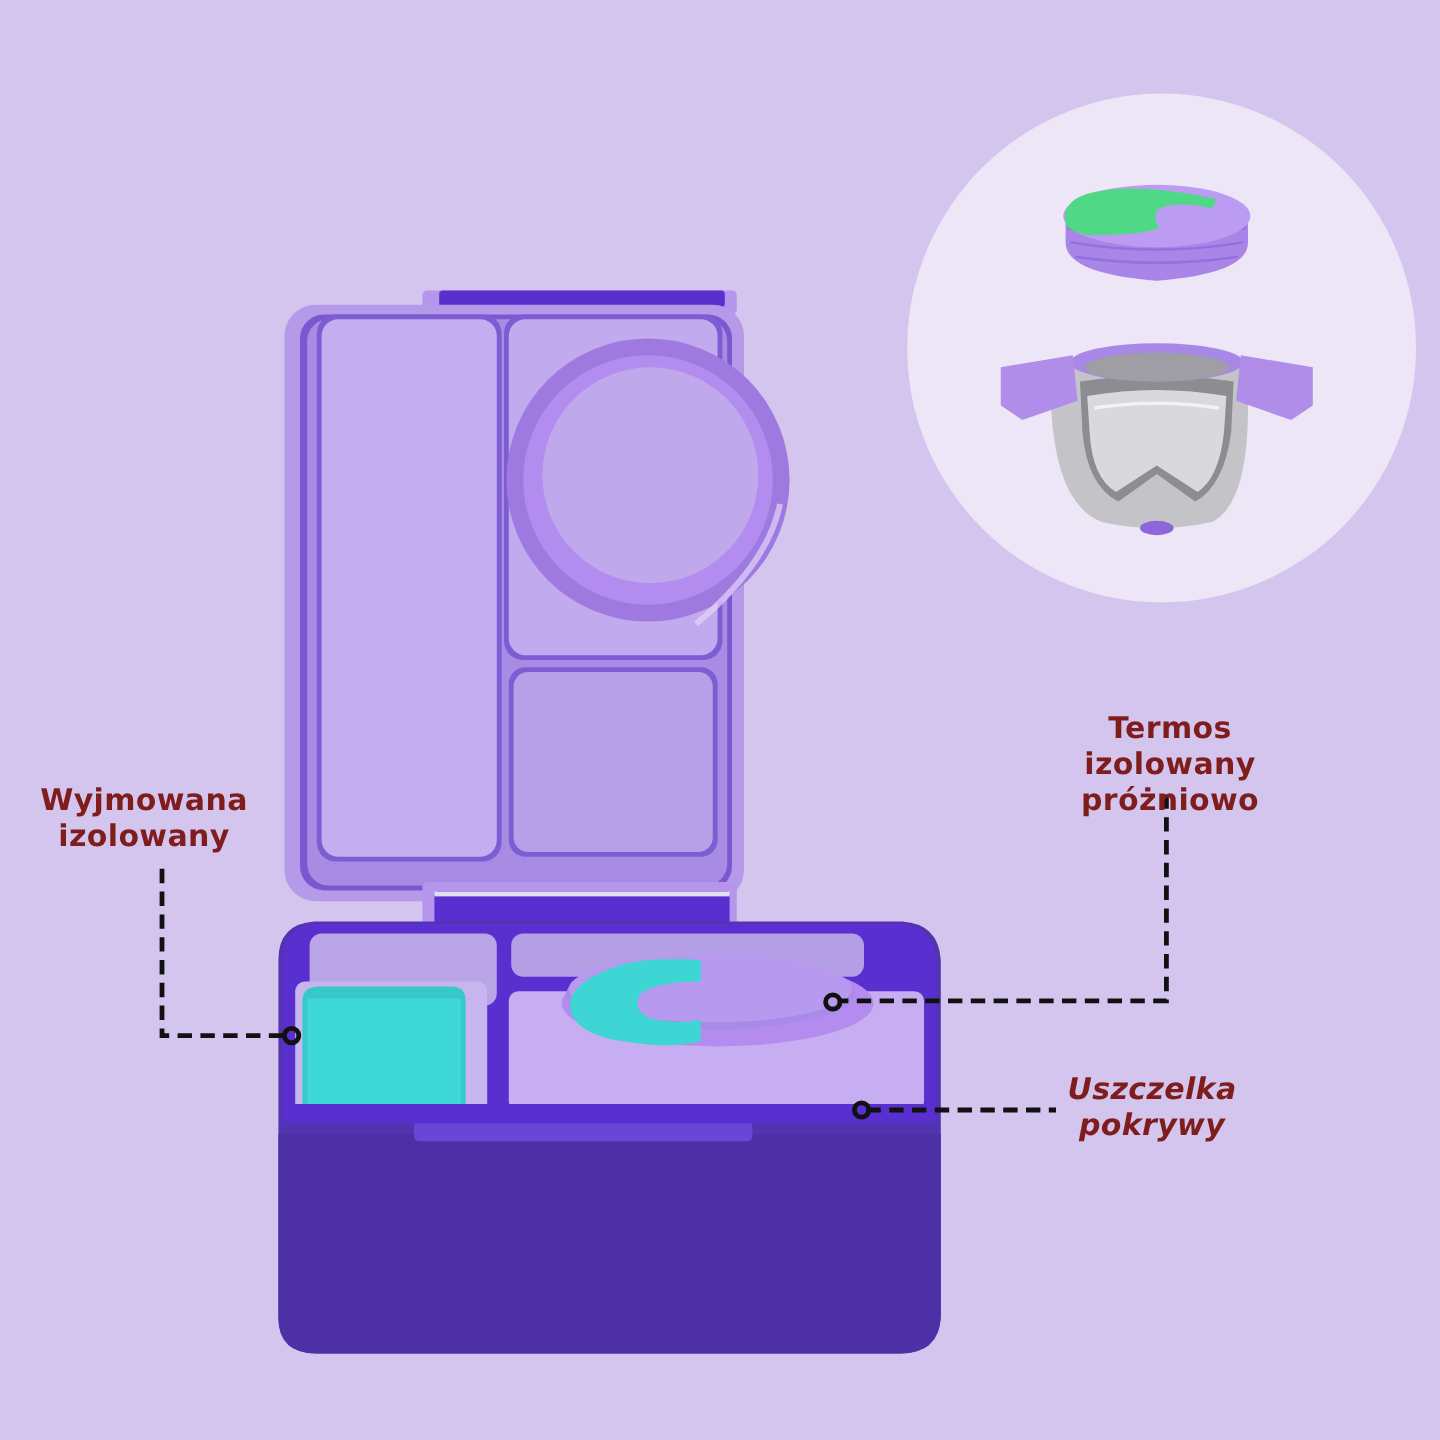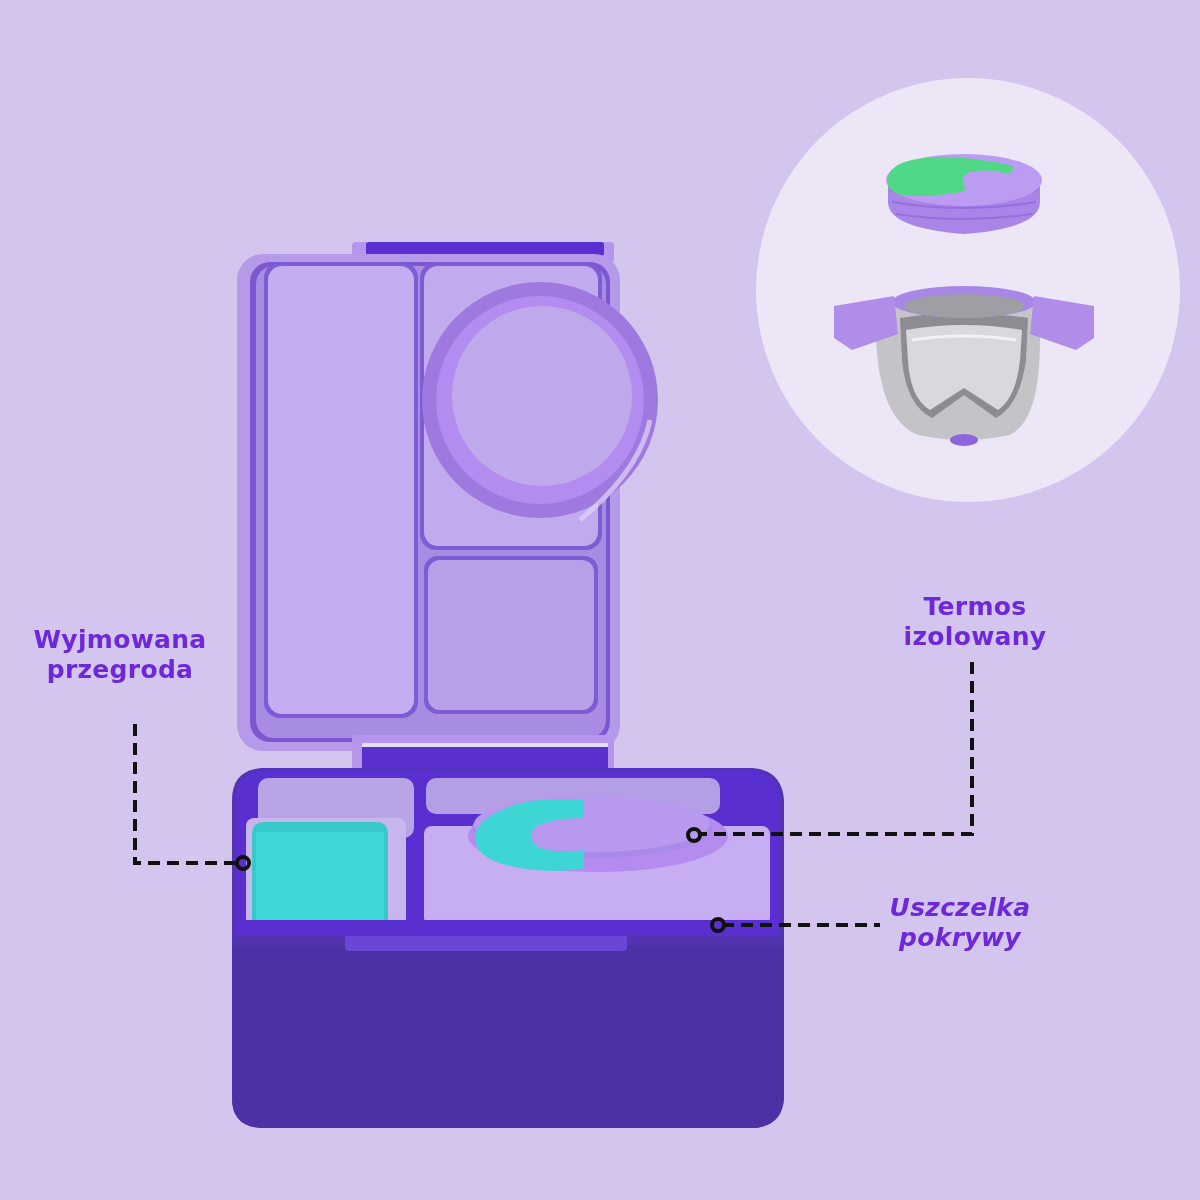--- a/index.html
+++ b/index.html
@@ -4,21 +4,21 @@
 <style>
   html, body { margin: 0; padding: 0; }
   body {
     width: 1200px; height: 1200px; overflow: hidden;
     background: #d4c5ee;
     position: relative;
     font-family: "DejaVu Sans", "Liberation Sans", sans-serif;
   }
   .label {
     position: absolute;
-    color: #6d28d9;
+    color: #7f1d1d;
     font-weight: bold;
     font-size: 25px;
     line-height: 30px;
     text-align: center;
     letter-spacing: 0.3px;
   }
   .label span { display: block; }
   svg { position: absolute; left: 0; top: 0; }
 </style>
 </head>
@@ -108,23 +108,24 @@
     <path d="M972 662 L972 834 L700 834"></path>
     <path d="M722 925 L880 925"></path>
   </g>
   <g fill="none" stroke="#111" stroke-width="4">
     <circle cx="243" cy="863" r="6"></circle>
     <circle cx="694" cy="835" r="6"></circle>
     <circle cx="718" cy="925" r="6"></circle>
   </g>
 </svg>
 
-<div class="label" style="left:30px; top:625px; width:180px;">
+<div class="label" style="left:30px; top:652px; width:180px;">
   <span>Wyjmowana</span>
-  <span>przegroda</span>
+  <span>izolowany</span>
 </div>
 <div class="label" style="left:850px; top:592px; width:250px;">
   <span>Termos izolowany</span>
+  <span>próżniowo</span>
 </div>
 <div class="label" style="left:880px; top:893px; width:160px;font-style:italic;">
   <span>Uszczelka</span>
   <span>pokrywy</span>
 </div>
 
 </body></html>

